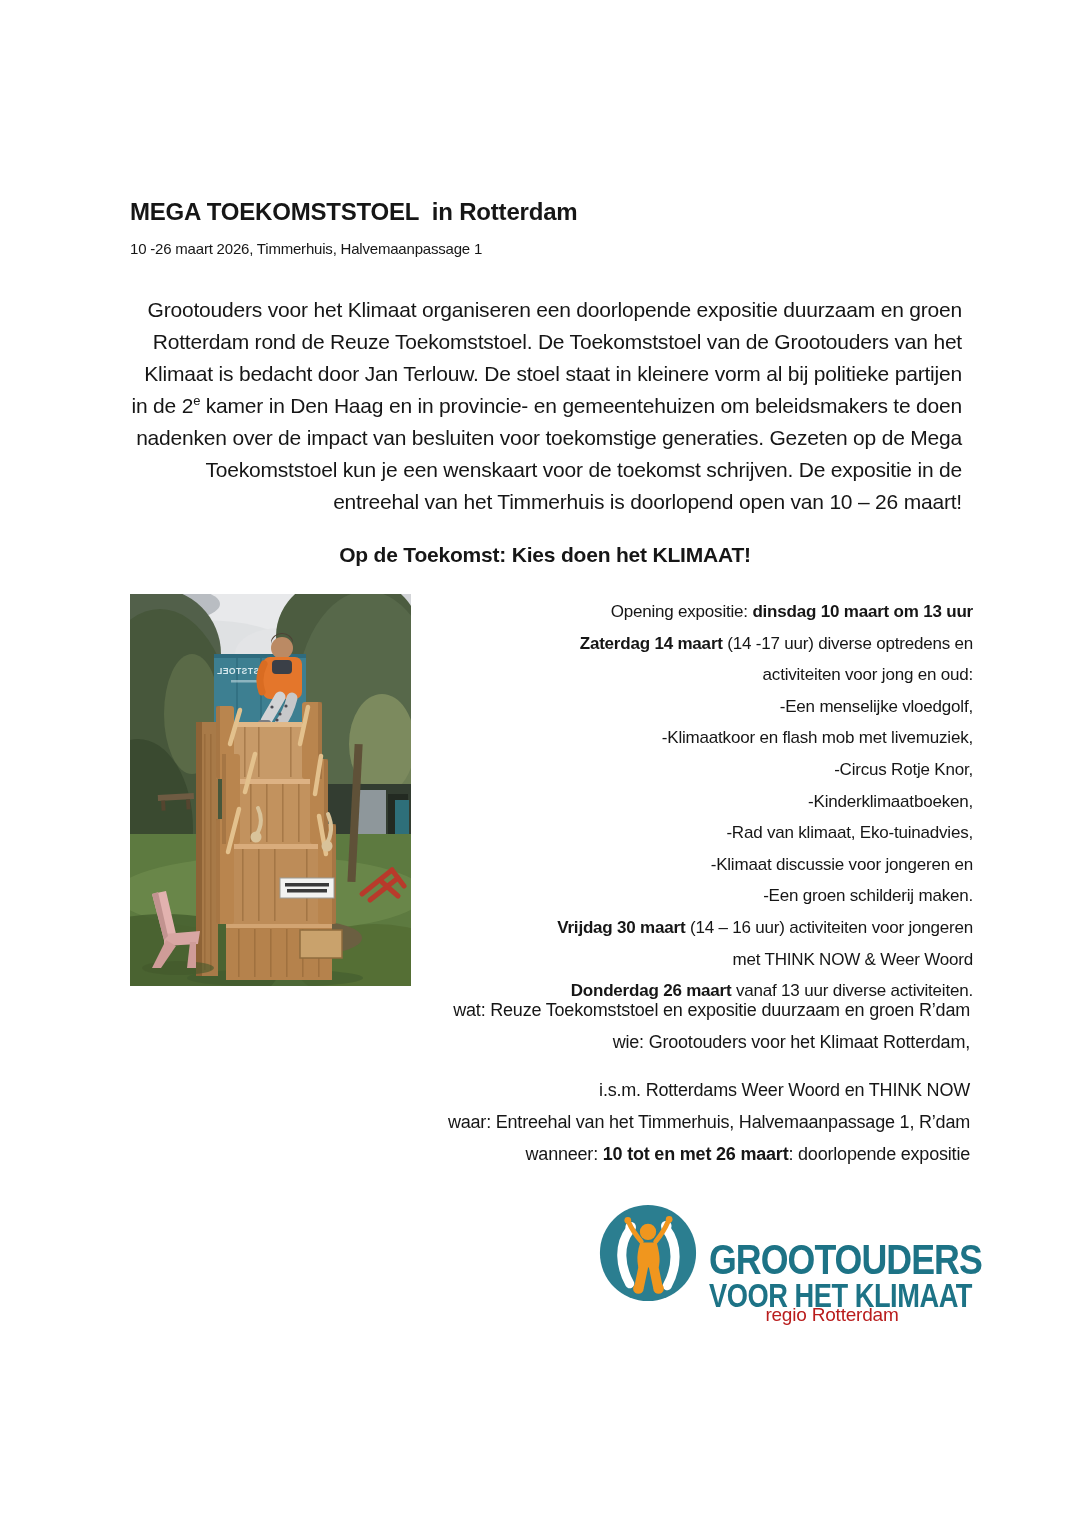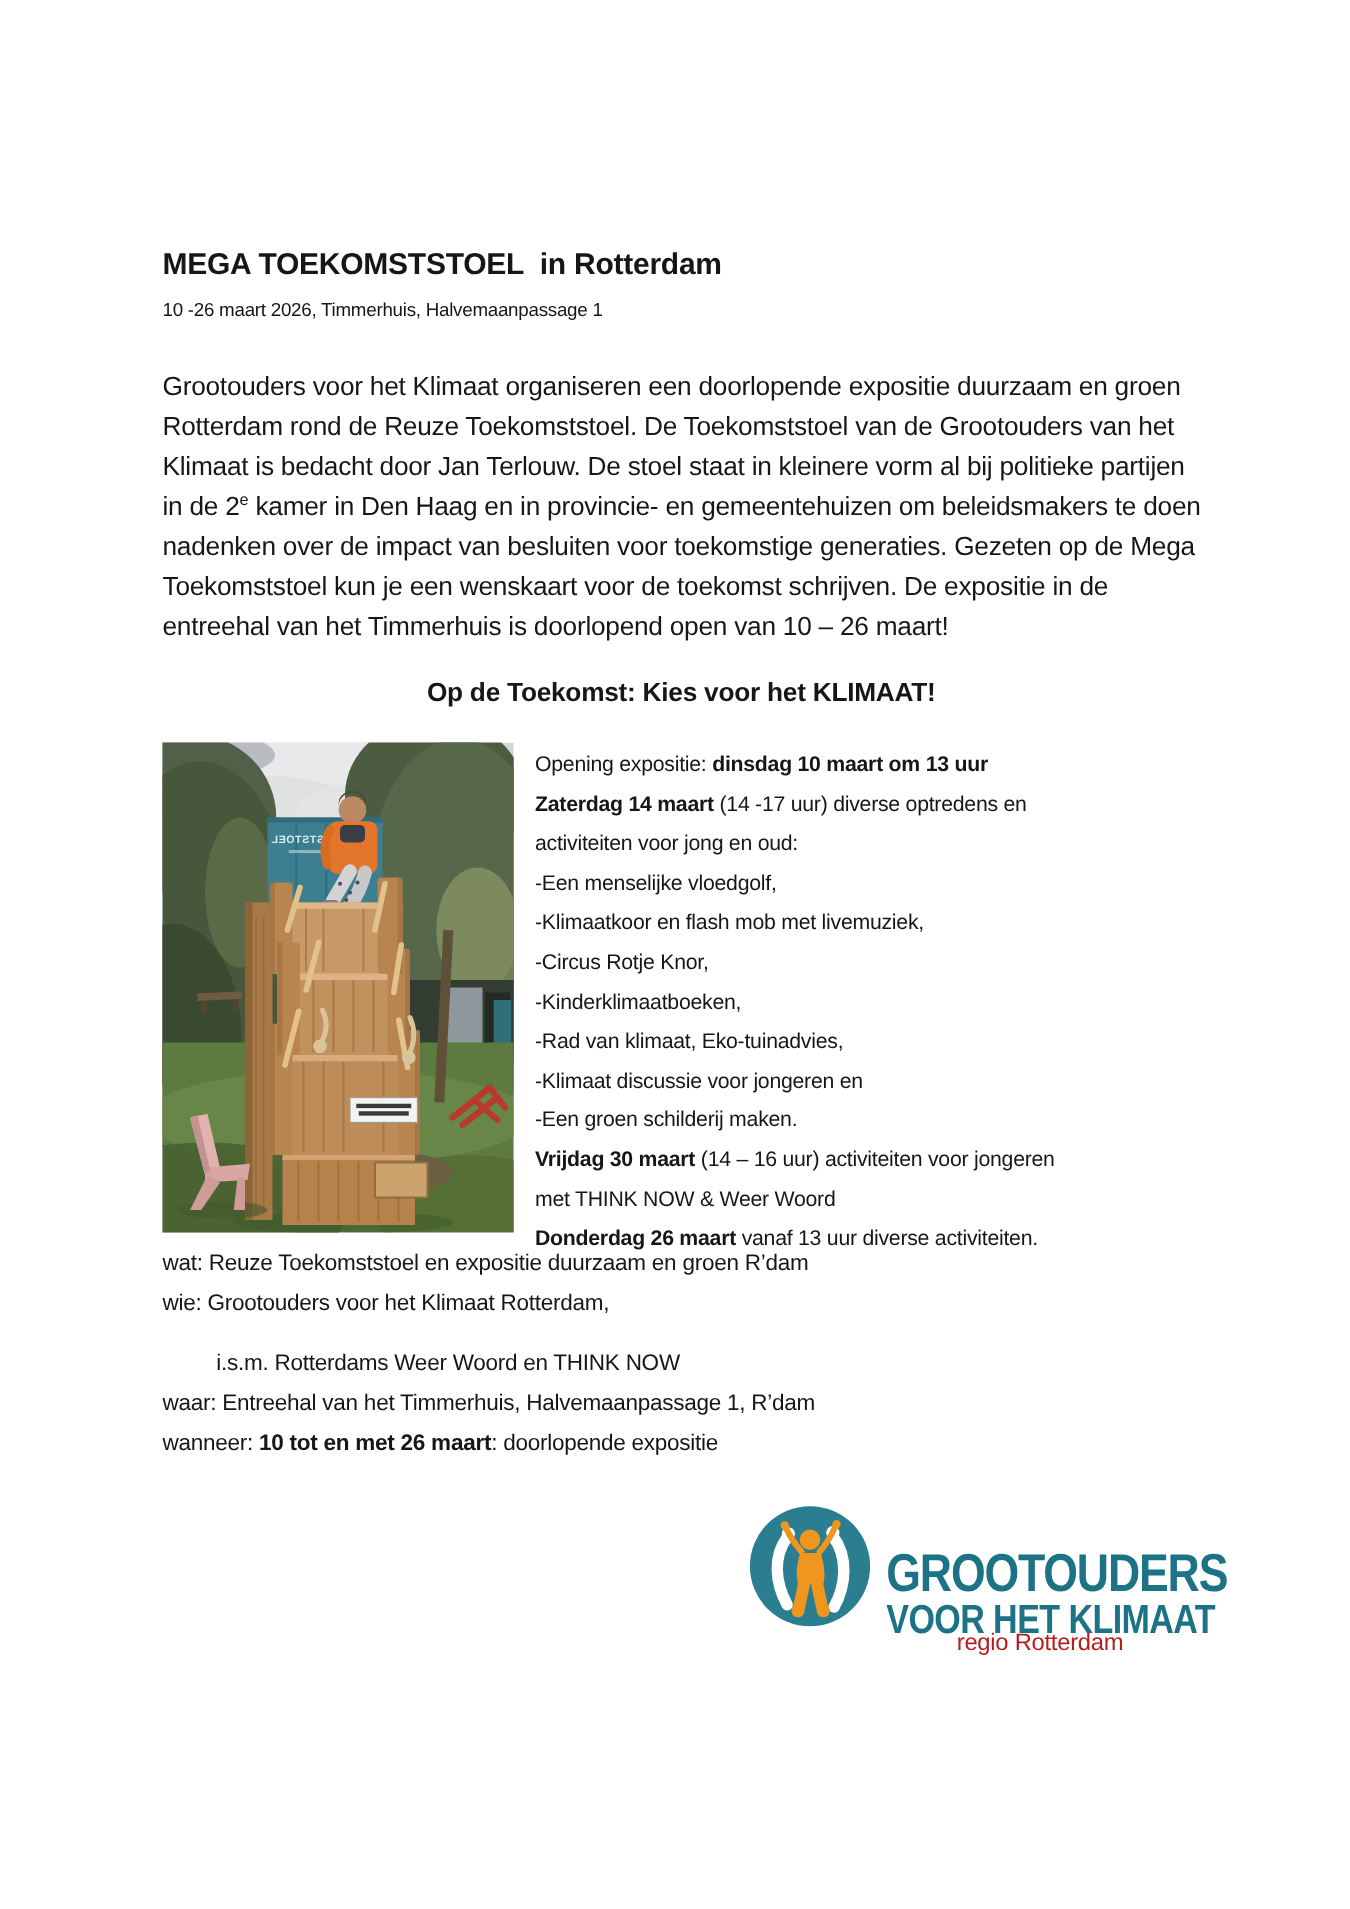--- a/index.html
+++ b/index.html
@@ -4,21 +4,21 @@
 <style>
   html,body{margin:0;padding:0;background:#ffffff;}
   .page{
     position:relative;
     width:1080px;height:1527px;
     background:#ffffff;
     font-family:"Liberation Sans", sans-serif;
     color:#161616;
     overflow:hidden;
   }
-  .doc-text{letter-spacing:-0.2px;}
+  .doc-text{letter-spacing:-0.2px;text-align:right;}
   .title{
     position:absolute;left:130px;top:198px;
     font-size:24px;font-weight:700;white-space:pre-wrap;
   }
   .subtitle{
     position:absolute;left:130px;top:240px;
     font-size:15px;
   }
   .intro{
     position:absolute;left:130px;top:294px;width:832px;
@@ -67,21 +67,21 @@
 </head>
 <body>
 
 <div class="page">
 
   <div class="title doc-text">MEGA TOEKOMSTSTOEL  in Rotterdam</div>
   <div class="subtitle doc-text">10 -26 maart 2026, Timmerhuis, Halvemaanpassage 1</div>
 
   <div class="intro doc-text"><span>Grootouders voor het Klimaat organiseren een doorlopende expositie duurzaam en groen Rotterdam rond de Reuze Toekomststoel. De Toekomststoel van de Grootouders van het Klimaat is bedacht door Jan Terlouw. De stoel staat in kleinere vorm al bij politieke partijen in de 2</span><sup>e</sup><span> kamer in Den Haag en in provincie- en gemeentehuizen om beleidsmakers te doen nadenken over de impact van besluiten voor toekomstige generaties. Gezeten op de Mega Toekomststoel kun je een wenskaart voor de toekomst schrijven. De expositie in de entreehal van het Timmerhuis is doorlopend open van 10 – 26 maart!</span></div>
 
-  <div class="slogan doc-text">Op de Toekomst: Kies voor het KLIMAAT!</div>
+  <div class="slogan doc-text">Op de Toekomst: Kies doen het KLIMAAT!</div>
 
   <div class="photo-wrap">
     <svg width="281" height="392" viewBox="0 0 281 392" xmlns="http://www.w3.org/2000/svg">
 
       <rect x="0" y="0" width="281" height="280" fill="#d3d5d8"></rect>
       <ellipse cx="140" cy="25" rx="150" ry="30" fill="#e8e9eb"></ellipse>
       <ellipse cx="70" cy="50" rx="85" ry="24" fill="#dfe1e3"></ellipse>
       <ellipse cx="20" cy="10" rx="70" ry="20" fill="#b9bdc2"></ellipse>
       <ellipse cx="150" cy="60" rx="45" ry="26" fill="#e3e4e6"></ellipse>
 

